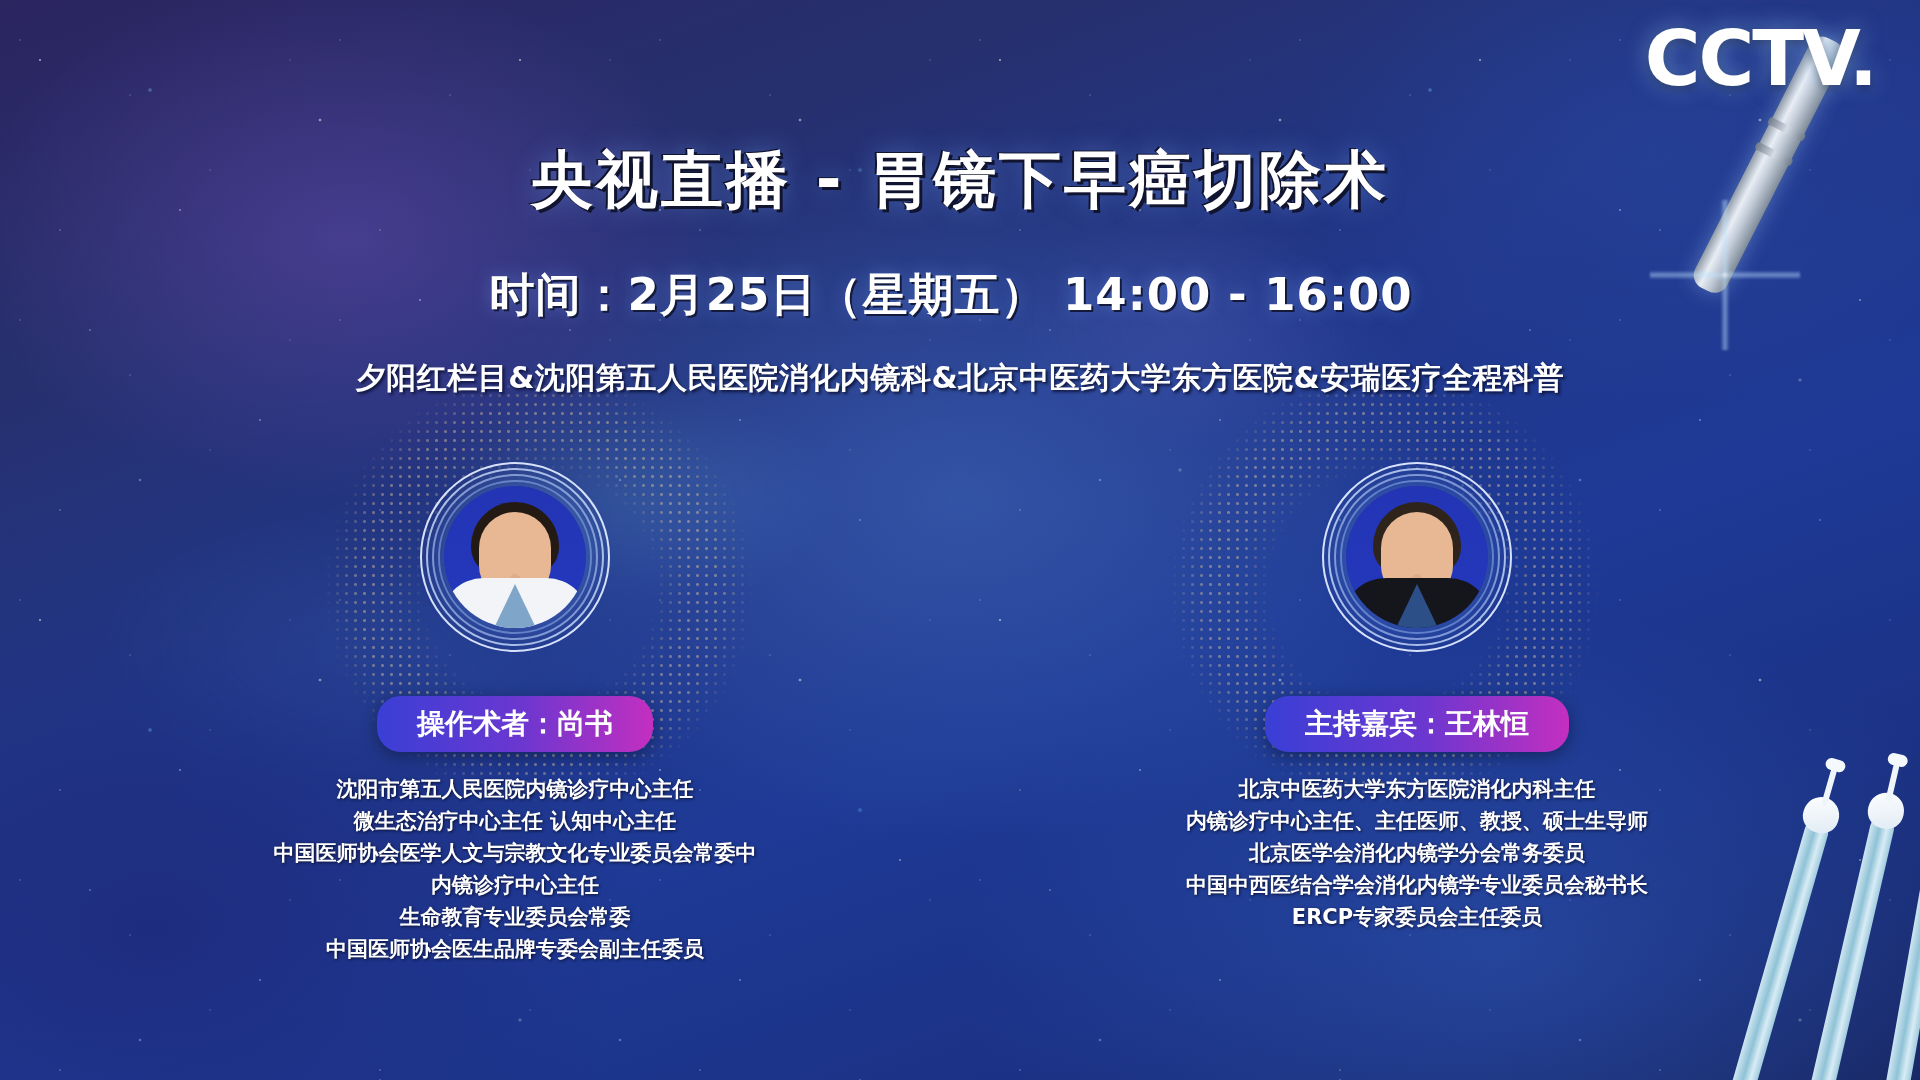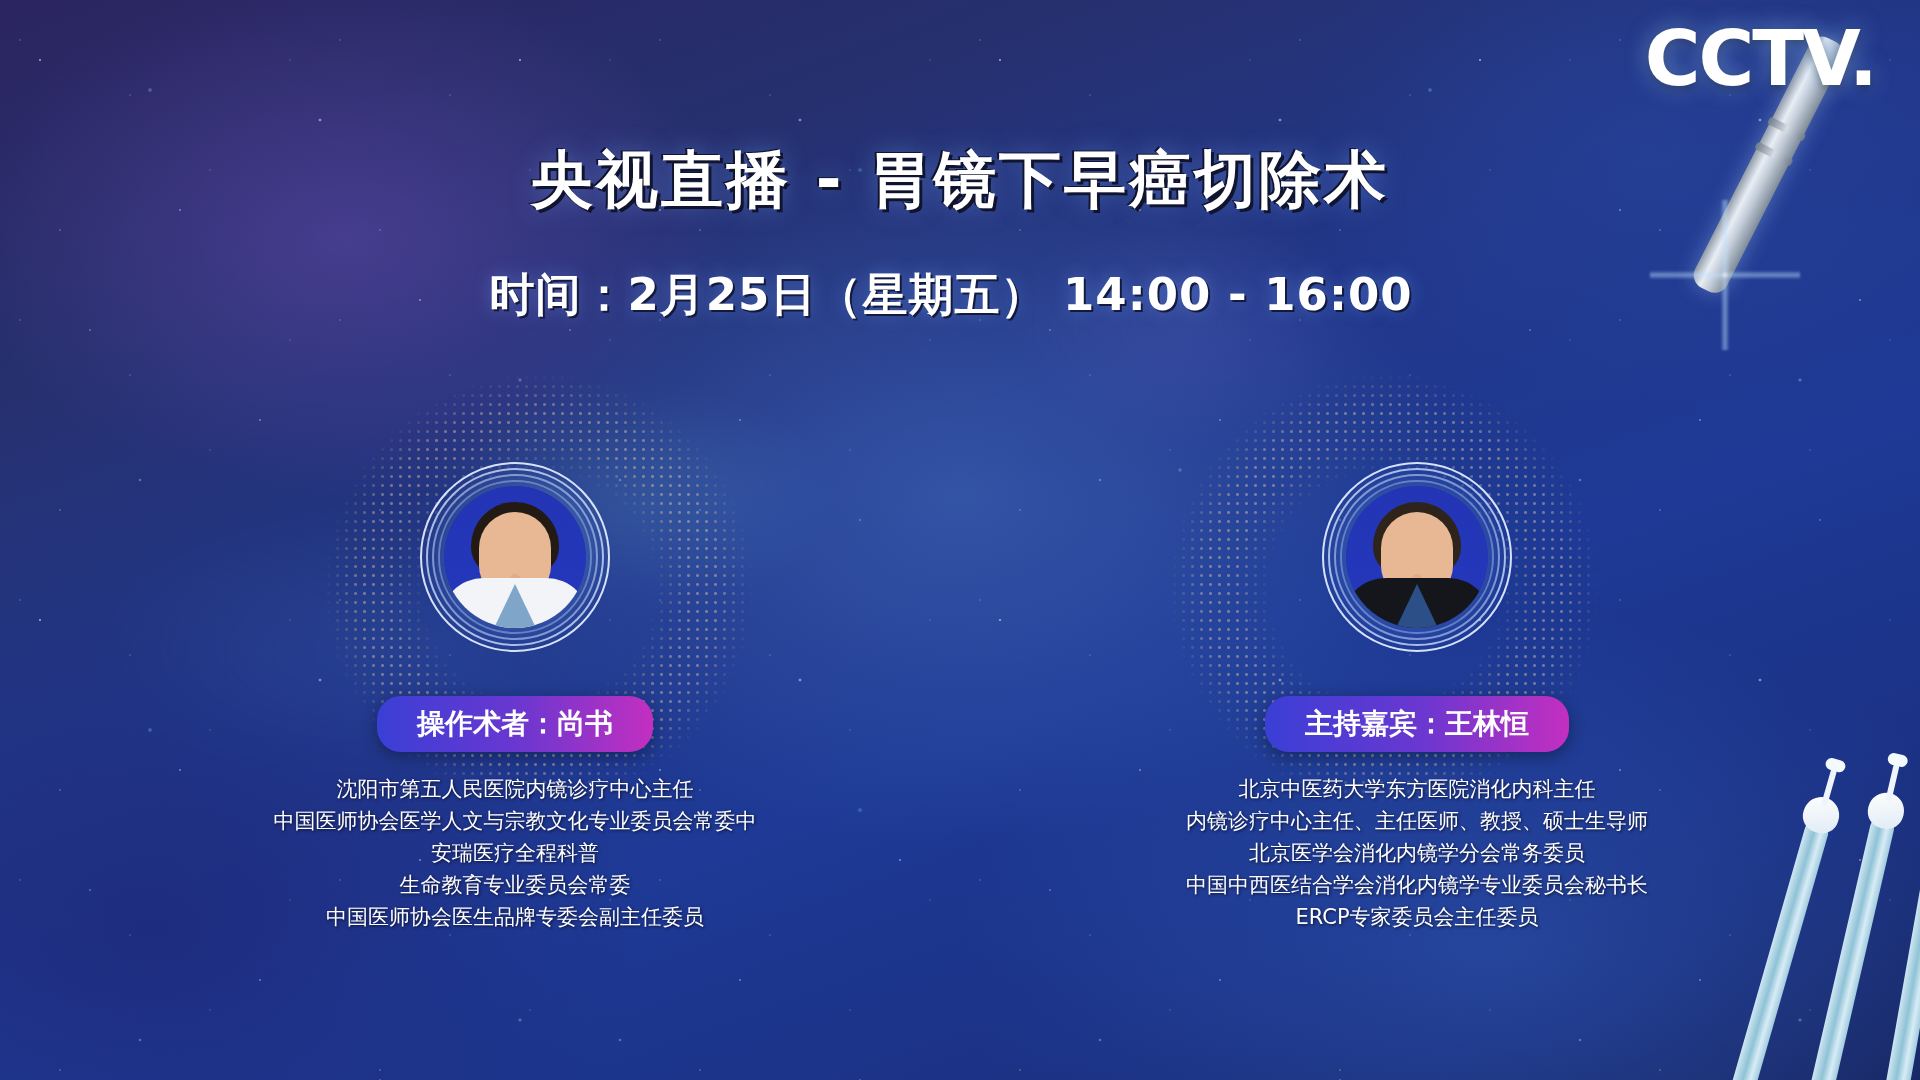--- a/index.html
+++ b/index.html
@@ -150,21 +150,21 @@
   .name-badge{
     margin-top:44px; padding:9px 40px; border-radius:24px;
     font-family:"DejaVu Sans","Liberation Sans",sans-serif;
     font-weight:700; font-size:28px; color:#fff; white-space:nowrap;
     background:linear-gradient(90deg,#3a3fd6 0%, #6b37d0 52%, #c32fc0 100%);
     box-shadow:0 4px 16px rgba(0,0,0,.35);
   }
   .creds{ margin-top:22px; text-align:center; }
   .creds div{
     font-family:"DejaVu Sans","Liberation Sans",sans-serif;
-    font-weight:400; font-size:21px; color:#ffffff; line-height:1.52;
+    font-weight:700; font-size:21px; color:#ffffff; line-height:1.52;
     white-space:nowrap; text-shadow:1px 1px 3px rgba(8,14,44,.95);
   }
 
   
   .dev{ position:absolute; pointer-events:none; }
   .clip-tr{ right:70px; top:40px; width:36px; height:280px; transform:rotate(27deg); transform-origin:top center; }
   .shaft{
     width:100%; height:100%; border-radius:14px;
     background:linear-gradient(90deg,#8f9aa8 0%, #e9eef5 32%, #c3ccd8 58%, #7e8a98 100%);
     box-shadow:0 0 20px rgba(170,210,255,.35);
@@ -205,20 +205,21 @@
     <div class="band" style="top:96px"></div>
     <div class="band" style="top:124px"></div>
   </div>
   <div class="glow-star"></div>
 
 
   <div class="cctv">CCTV.</div>
 
   <div class="headline">央视直播 - 胃镜下早癌切除术</div>
   <div class="subline">时间：2月25日（星期五） 14:00 - 16:00</div>
+  <div class="orgline">夕阳红栏目&amp;沈阳第五人民医院消化内镜科&amp;北京中医药大学东方医院&amp;安瑞医疗全程科普</div>
 
   <div class="people">
 
     <div class="person p-left">
       <div class="avatar-wrap">
         <div class="ring r1"></div>
           <div class="ring r2"></div>
           <div class="ring r3"></div>
           <div class="ring r4"></div>
         <div class="avatar">
@@ -228,22 +229,23 @@
               <div class="ear r"></div>
             </div>
           <div class="face neck"></div>
           <div class="body"></div>
           <div class="collar"></div>
         </div>
       </div>
       <div class="name-badge">操作术者：尚书</div>
       <div class="creds">
         <div>沈阳市第五人民医院内镜诊疗中心主任</div>
+        <div>微生态治疗中心主任 认知中心主任</div>
         <div>中国医师协会医学人文与宗教文化专业委员会常委中</div>
-        <div>安瑞医疗全程科普</div>
+        <div>内镜诊疗中心主任</div>
         <div>生命教育专业委员会常委</div>
         <div>中国医师协会医生品牌专委会副主任委员</div>
       </div>
     </div>
 
     <div class="person p-right">
       <div class="avatar-wrap">
         <div class="ring r1"></div>
           <div class="ring r2"></div>
           <div class="ring r3"></div>

